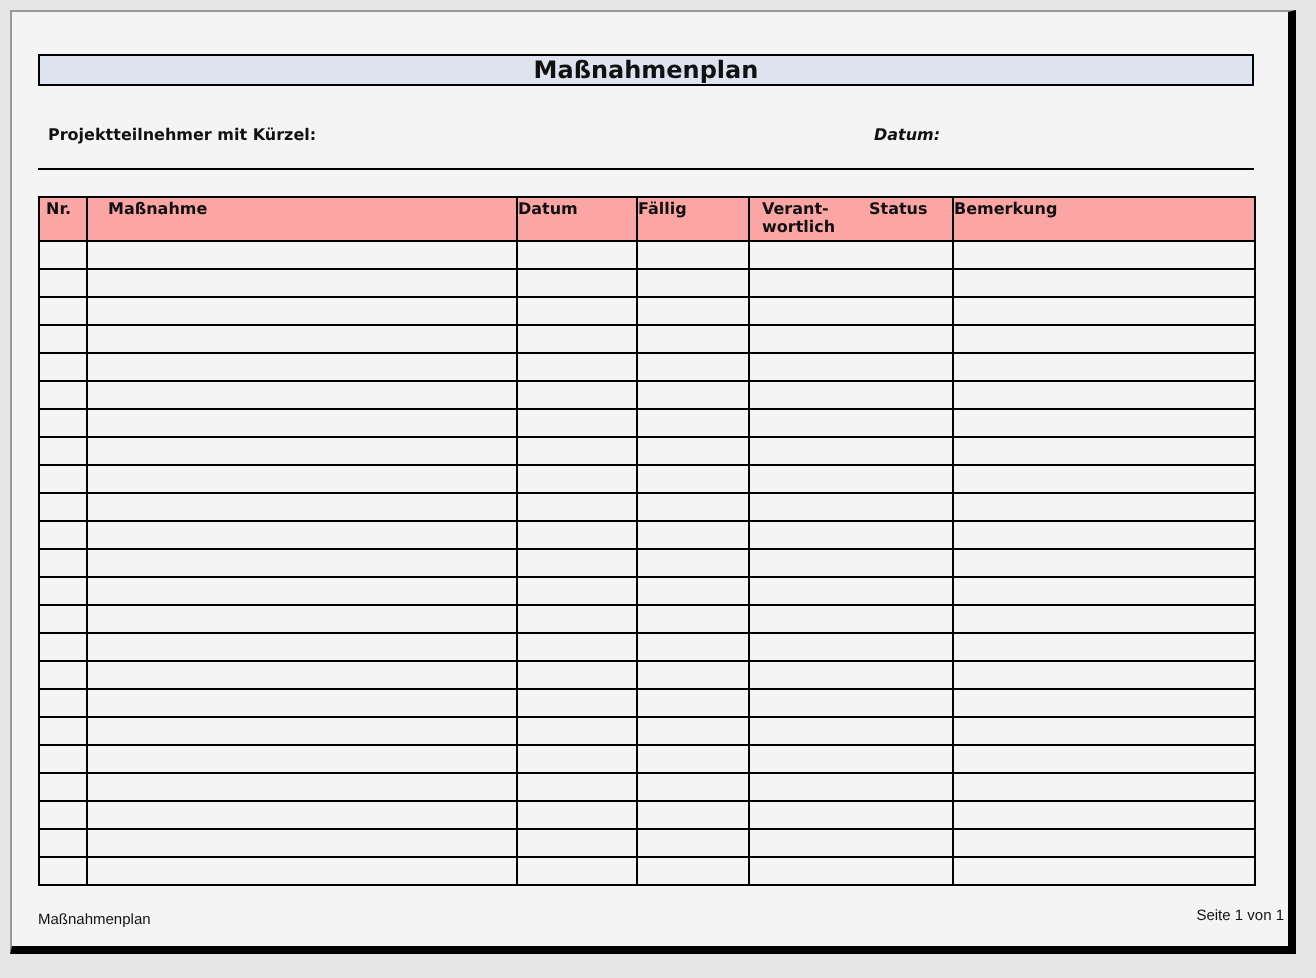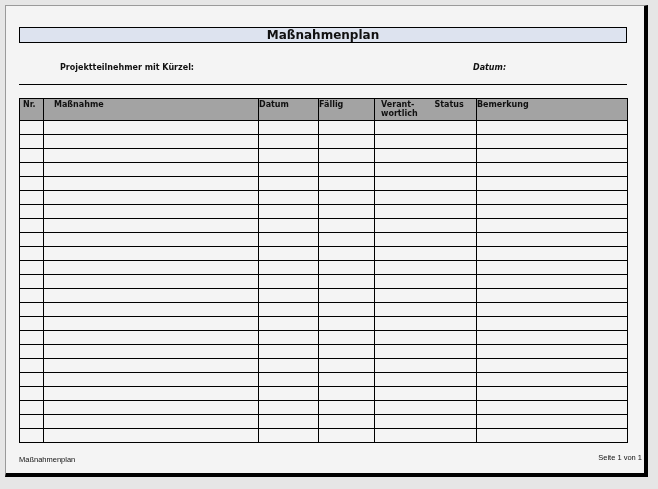--- a/index.html
+++ b/index.html
@@ -1,23 +1,23 @@
 <!DOCTYPE html>
 <html><head>
 <meta charset="utf-8">
 <style>
   html, body { margin:0; padding:0; }
   body { width:658px; height:489px; background:#e6e6e6; position:relative; overflow:hidden; font-family:"DejaVu Sans", sans-serif; }
   .page { position:absolute; left:5px; top:5px; width:643px; height:472px; background:#f4f4f4; border:1px solid #9a9a9a; border-right:4px solid #000; border-bottom:4px solid #000; box-sizing:border-box; }
   .title-box { position:absolute; left:19px; top:27px; width:608px; height:16px; background:#dde3ef; border:1px solid #000; box-sizing:border-box; text-align:center; font-weight:bold; font-size:12px; line-height:14px; color:#111; }
-  .label { position:absolute; font-size:8px; font-weight:bold; color:#111;margin-left:36px; }
+  .label { position:absolute; font-size:8px; font-weight:bold; color:#111; }
   .rule { position:absolute; left:19px; top:84px; width:608px; height:1px; background:#000; }
   table.plan { position:absolute; left:19px; top:98px; border-collapse:collapse; table-layout:fixed; width:608px; }
   table.plan td, table.plan th { border:1px solid #000; padding:0; height:13px; font-size:8px; }
-  table.plan th { background:#a3a3a3; height:20px; vertical-align:top; font-weight:bold; color:#111; text-align:left; line-height:9px; padding-top:1px; }
+  table.plan th { background:#fca5a5; height:20px; vertical-align:top; font-weight:bold; color:#111; text-align:left; line-height:9px; padding-top:1px; }
   th.c { text-align:center; }
   .footer-left { position:absolute; left:19px; top:455px; font-size:7.5px; color:#111; font-family:"Liberation Sans", sans-serif; }
   .footer-right { position:absolute; right:16px; top:453px; font-size:7.5px; color:#111; font-family:"Liberation Sans", sans-serif; }
 </style>
 </head>
 <body>
 
 <div class="page"></div>
 
 <div class="title-box">Maßnahmenplan</div>

